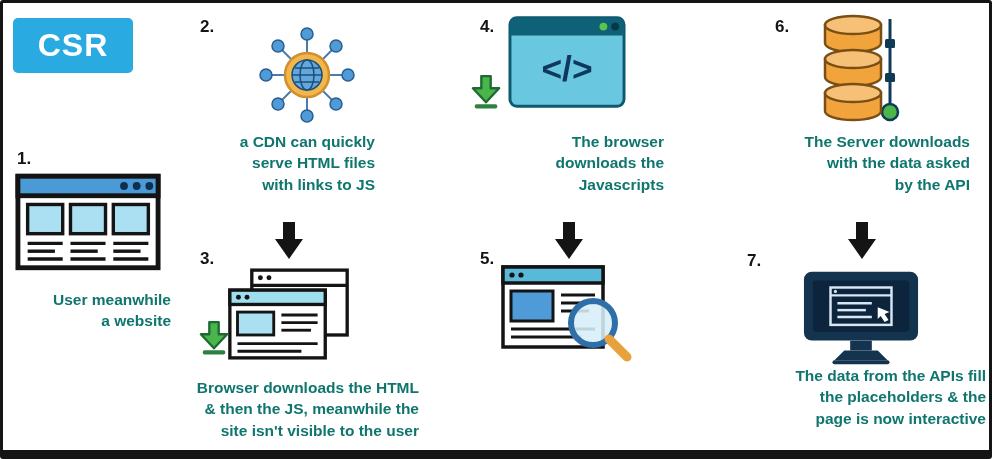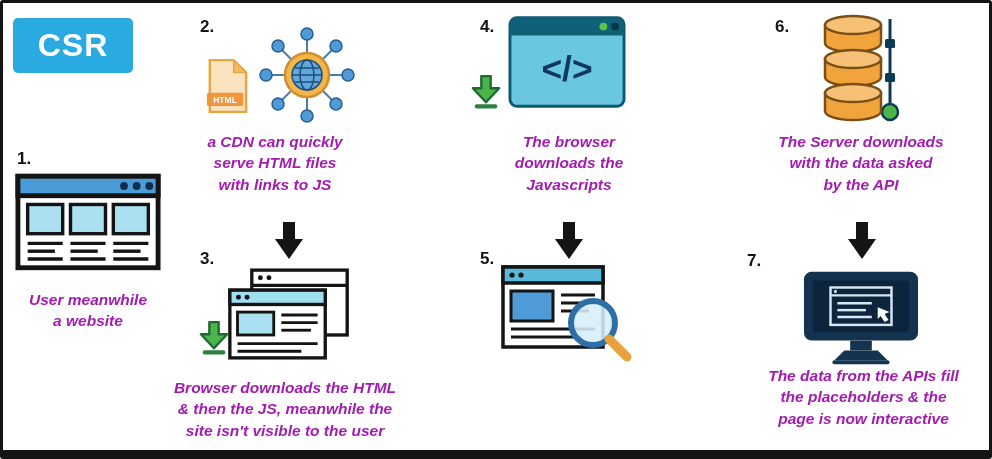--- a/index.html
+++ b/index.html
@@ -14,22 +14,22 @@
     background: #29abe2; border-radius: 5px;
     display: flex; align-items: center; justify-content: center; text-align: center;
   }
   .badge span { color: #ffffff; font-size: 32px; font-weight: 700; letter-spacing: 1px; }
   .num { position: absolute; font-size: 17px; font-weight: 700; color: #141414; }
   .icon { position: absolute; }
   .icon svg { width: 100%; height: 100%; display: block; }
   .sub { position: absolute; }
   .sub svg { width: 100%; height: 100%; display: block; }
   .step-text {
-    position: absolute; font-size: 15.5px; font-weight: 700; color: #a21caf;
-    text-align: center; line-height: 1.38; white-space: pre-line; font-style: italic;
+    position: absolute; font-size: 15.5px; font-weight: 700; color: #0f766e;
+    text-align: right; line-height: 1.38; white-space: pre-line;
   }
   .arrow { position: absolute; width: 30px; height: 40px; }
 </style>
 </head>
 <body>
 
 <div class="canvas">
 
   <div class="badge">
     <span>CSR</span>
@@ -57,28 +57,20 @@
           <line x1="101" y1="80" x2="129" y2="80"></line>
           <line x1="101" y1="88" x2="137" y2="88"></line>
       </g>
     </svg>
   </div>
   <div class="step-text" style="left:2px;top:286px;width:166px">User meanwhile
 a website</div>
 
   <span class="num" style="left:197px;top:14px">2.</span>
   <div class="icon" style="left:196px;top:20px;width:164px;height:102px">
-    <div class="sub" style="left:6px;top:34px;width:44px;height:58px">
-      <svg viewBox="0 0 46 58">
-        <path d="M5 2 h25 l13 13 v41 h-38 z" fill="#fbe3c0" stroke="#e9a53f" stroke-width="2.5"></path>
-        <path d="M30 2 l13 13 h-13 z" fill="#f2b969" stroke="#e9a53f" stroke-width="1.5"></path>
-        <rect x="2" y="36" width="38" height="14" rx="2" fill="#f2953f"></rect>
-        <text x="21" y="46.5" text-anchor="middle" font-size="9" font-weight="bold" fill="#ffffff">HTML</text>
-      </svg>
-    </div>
     <div class="sub" style="left:58px;top:2px;width:100px;height:100px">
       <svg viewBox="0 0 100 100">
         <g stroke="#4a7bab" stroke-width="2">
           <line x1="50" y1="50" x2="50" y2="9"></line>
             <line x1="50" y1="50" x2="79" y2="21"></line>
           <line x1="50" y1="50" x2="91" y2="50"></line>
             <line x1="50" y1="50" x2="79" y2="79"></line>
           <line x1="50" y1="50" x2="50" y2="91"></line>
             <line x1="50" y1="50" x2="21" y2="79"></line>
           <line x1="50" y1="50" x2="9" y2="50"></line>

